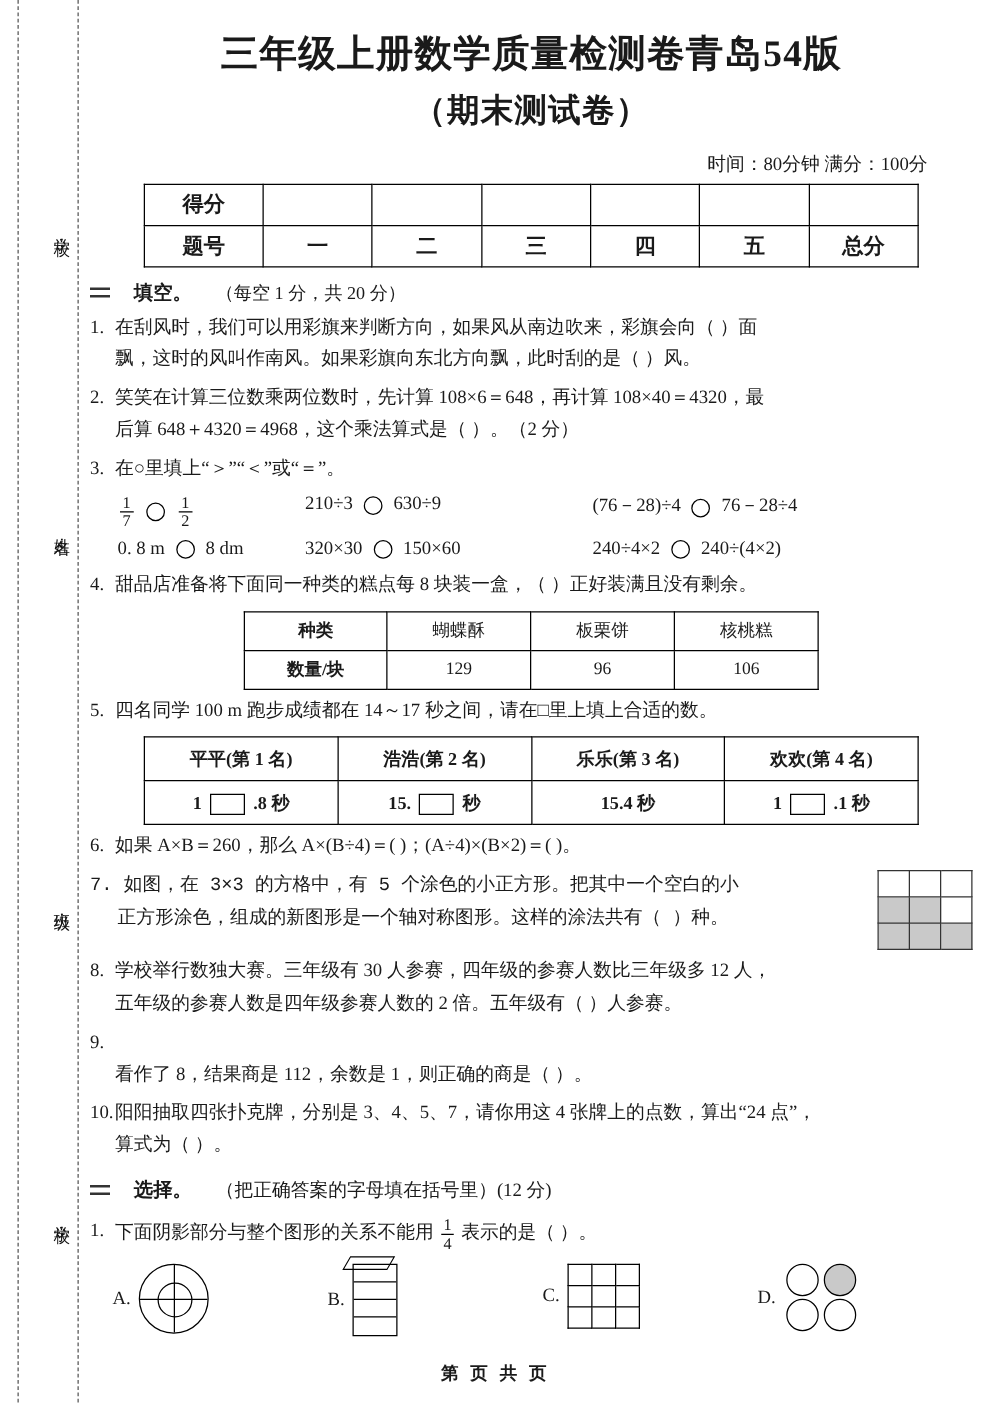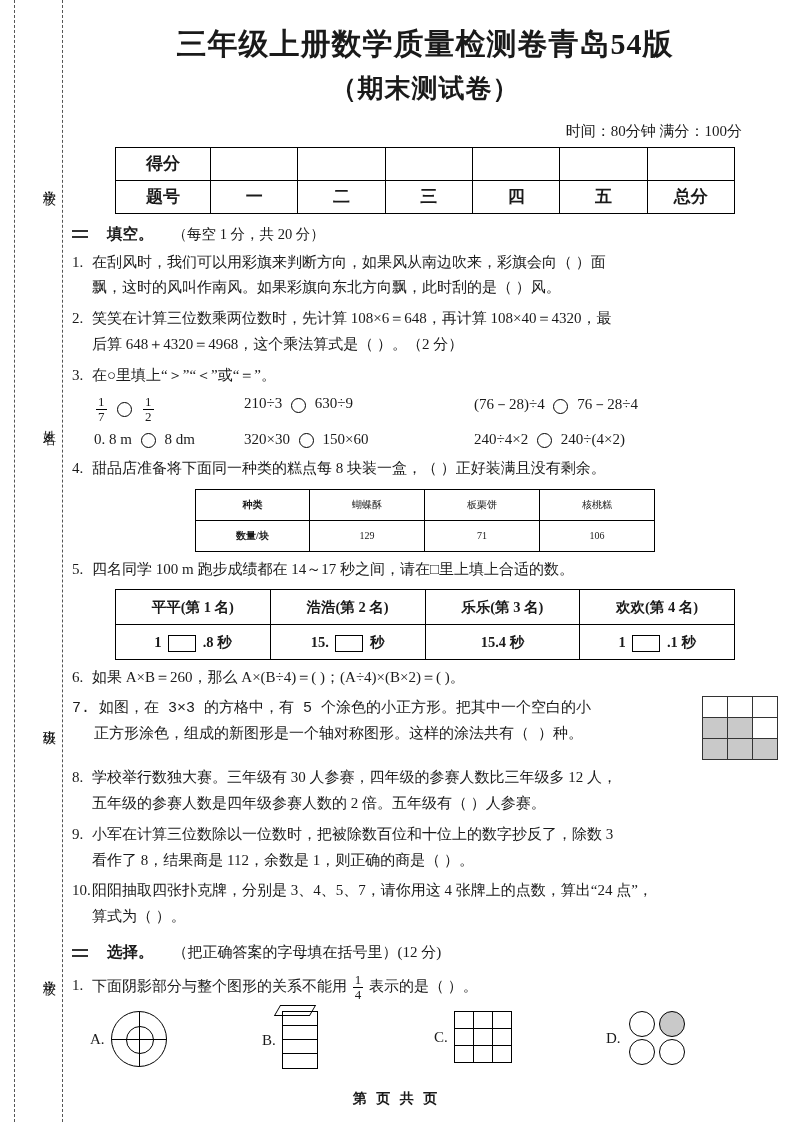--- a/index.html
+++ b/index.html
@@ -102,21 +102,21 @@
   }
   .cmprow > div{flex:1 1 0;}
   .cmprow > div:first-child{flex:0 0 150px;}
   .cmprow > div:nth-child(2){flex:0 0 230px;}
 
   table.grid{
     border-collapse:collapse;margin:7px auto 4px auto;
     table-layout:fixed;
   }
   table.grid td{
-    border:1px solid #000;text-align:center;font-size:10px;
+    border:1px solid #000;text-align:center;font-size:14px;
     height:26px;padding:2px 4px;
   }
   table.t-cake{width:460px;}
   table.t-cake td.h{font-weight:bold;width:105px;}
   table.t-run{width:620px;font-weight:bold;}
   table.t-run td{height:30px;font-size:14.5px;}
 
   
   .fig33{
     display:inline-block;vertical-align:middle;
@@ -286,21 +286,21 @@
       <tbody>
           <tr>
         <td class="h">种类</td>
         <td>蝴蝶酥</td>
         <td>板栗饼</td>
         <td>核桃糕</td>
       </tr>
       <tr>
         <td class="h">数量/块</td>
         <td>129</td>
-        <td>71</td>
+        <td>96</td>
         <td>106</td>
       </tr>
     </tbody>
       </table>
 
     <div class="q">
       <span class="num">5.</span>
       <span class="body">四名同学 100 m 跑步成绩都在 14～17 秒之间，请在□里上填上合适的数。</span>
     </div>
 
@@ -371,21 +371,21 @@
       <span class="num">8.</span>
       <span class="body">
         <span>学校举行数独大赛。三年级有 30 人参赛，四年级的参赛人数比三年级多 12 人，</span><br>
         <span>五年级的参赛人数是四年级参赛人数的 2 倍。五年级有（      ）人参赛。</span>
       </span>
     </div>
 
     <div class="q">
       <span class="num">9.</span>
       <span class="body">
-        <span>小军在计算三位数除以一位数时，把被除数百位和十位上的数字抄反了，除数 3</span><br>
+        <br>
         <span>看作了 8，结果商是 112，余数是 1，则正确的商是（       ）。</span>
       </span>
     </div>
 
     <div class="q">
       <span class="num">10.</span>
       <span class="body">
         <span>阳阳抽取四张扑克牌，分别是 3、4、5、7，请你用这 4 张牌上的点数，算出“24 点”，</span><br>
         <span>算式为（                  ）。</span>
       </span>

